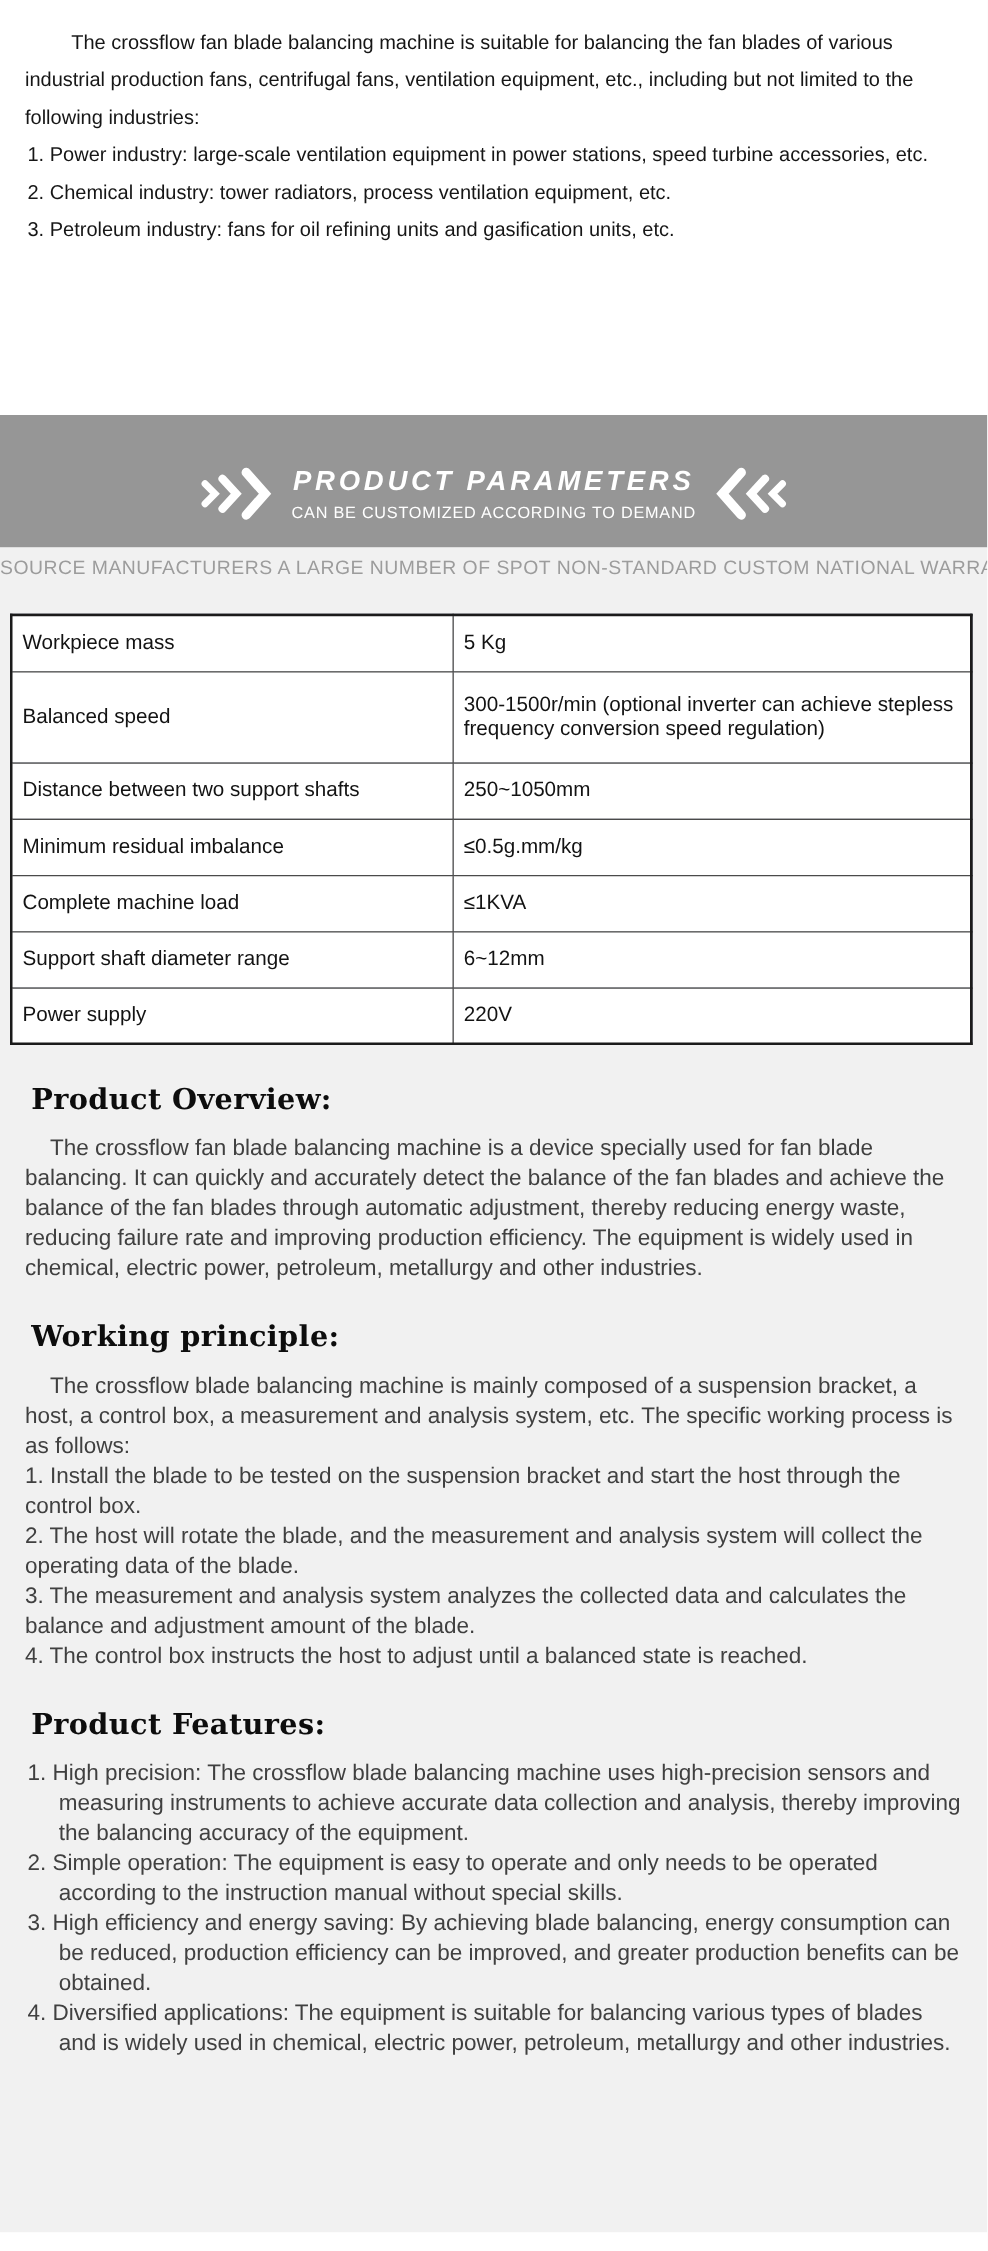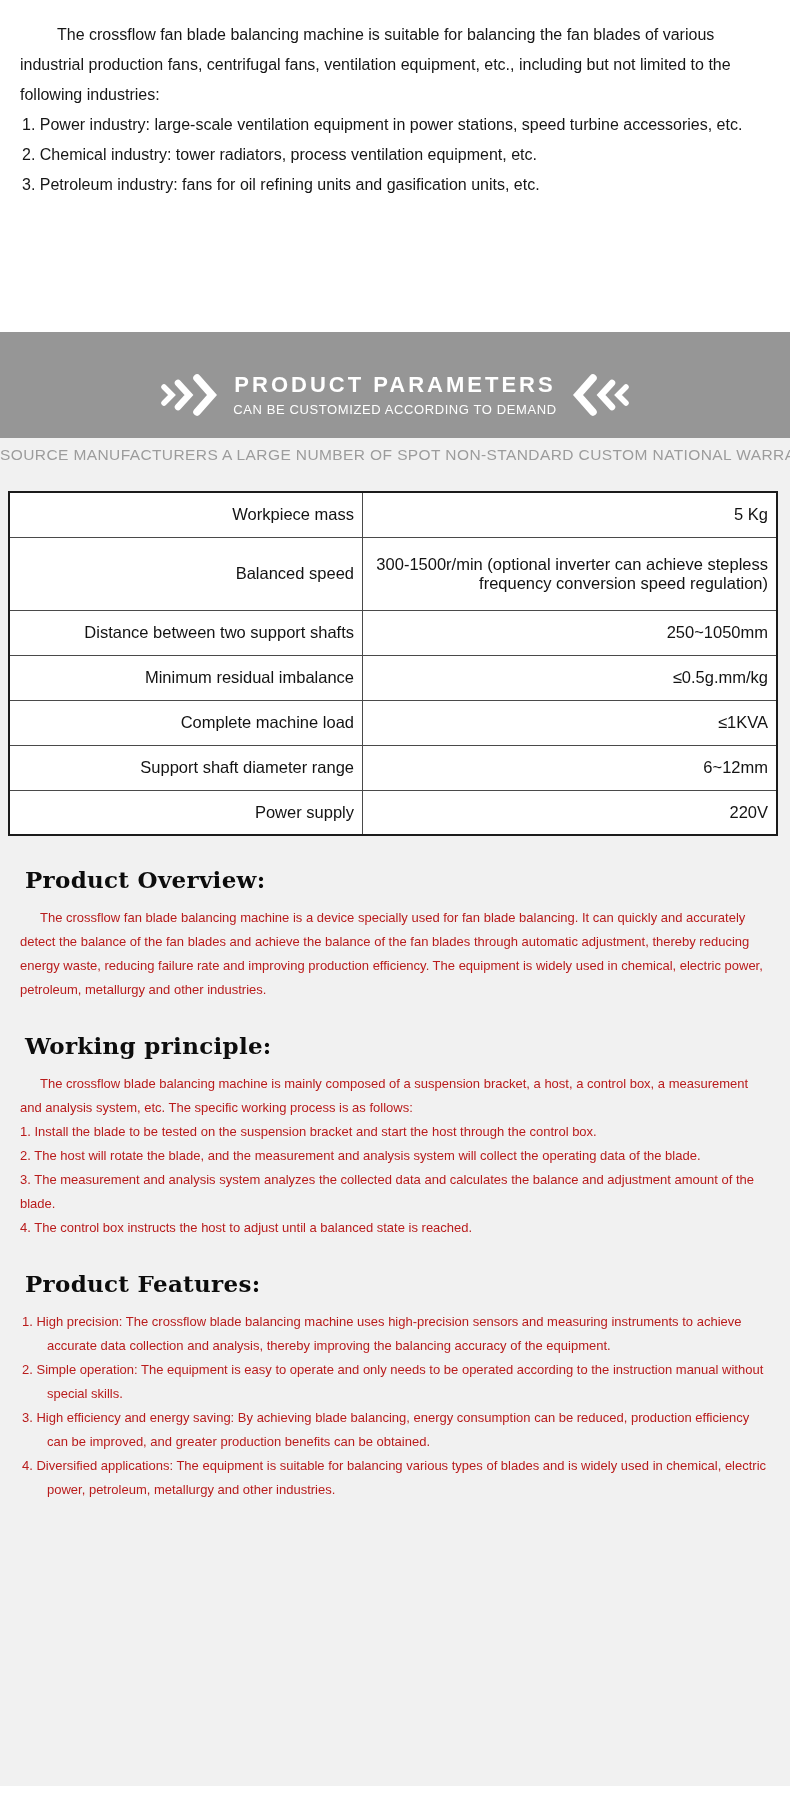--- a/index.html
+++ b/index.html
@@ -10,37 +10,37 @@
   }
   
   .top{height:332px;box-sizing:border-box;padding:20px 22px 0 20px;
        font-size:16px;line-height:30px;background:#ffffff;}
   .top .para{margin:0;text-indent:37px;}
   .hang{padding-left:27px;text-indent:-25px;}
   
   .banner{height:106px;background:#969696;box-sizing:border-box;padding-top:40px;}
   .banner-row{display:flex;align-items:center;justify-content:center;gap:12px;}
   .banner-text{text-align:center;color:#ffffff;}
-  .banner-title{font-size:22px;font-weight:bold;letter-spacing:3px;line-height:1;white-space:nowrap;}
+  .banner-title{font-size:22px;font-weight:bold;letter-spacing:3px;line-height:1;white-space:nowrap;font-style:italic;}
   .banner-sub{font-size:13px;letter-spacing:0.6px;margin-top:6px;white-space:nowrap;}
   .chev{display:block;}
   
   .light{height:1348px;box-sizing:border-box;background:#f1f1f1;overflow:hidden;}
   .tagline{padding-top:6px;text-align:center;color:#9c9c9c;font-size:15.5px;
            letter-spacing:0.4px;line-height:22px;white-space:nowrap;}
   table.params{border-collapse:collapse;width:770px;margin:25px 0 0 8px;
-               border:2px solid #1b1b1b;background:#0f172a;font-size:16.5px;color:#131313;text-align:right;}
+               border:2px solid #1b1b1b;background:#0f172a;font-size:16.5px;color:#131313;}
   table.params td{border:1px solid #4a4a4a;padding:4px 8px;vertical-align:middle;background:#ffffff;}
   table.params td.c1{width:336px;}
   table.params tr{height:45px;}
   table.params tr.tall{height:73px;}
   .sect{margin:0 20px 0 20px;}
   h2.sect-h{font-family:"DejaVu Serif",serif;font-weight:bold;font-size:23px;
             color:#0d0d0d;margin:30px 0 12px 5px;letter-spacing:0.3px;line-height:28px;}
-  .body-t{font-size:13px;line-height:24px;margin:0;color:#b91c1c;}
+  .body-t{font-size:18px;line-height:24px;margin:0;color:#404040;}
   .indent{text-indent:20px;}
   .step{margin:0;}
   .feat{padding-left:27px;text-indent:-25px;}
   
   .bottom-strip{height:15px;background:#ffffff;}
 </style>
 </head>
 <body>
 
 <div class="page">

